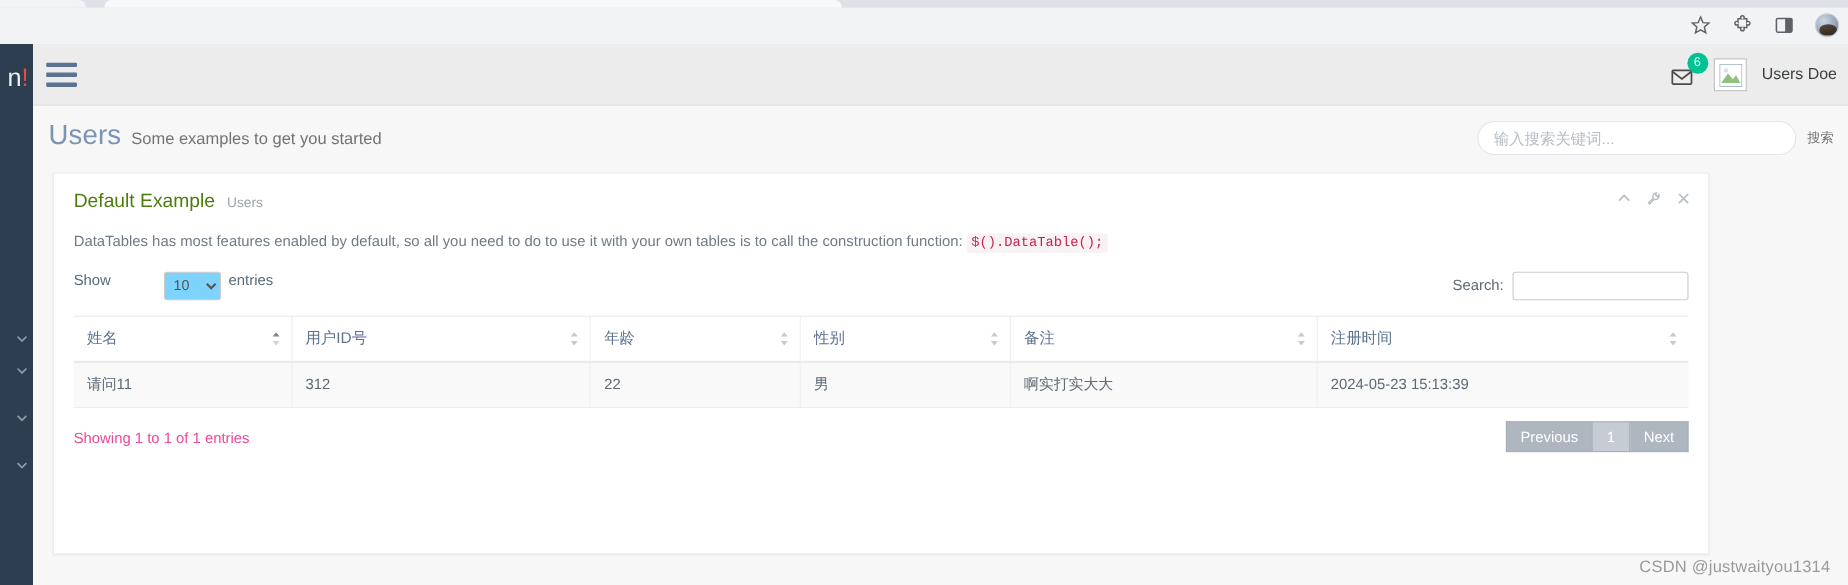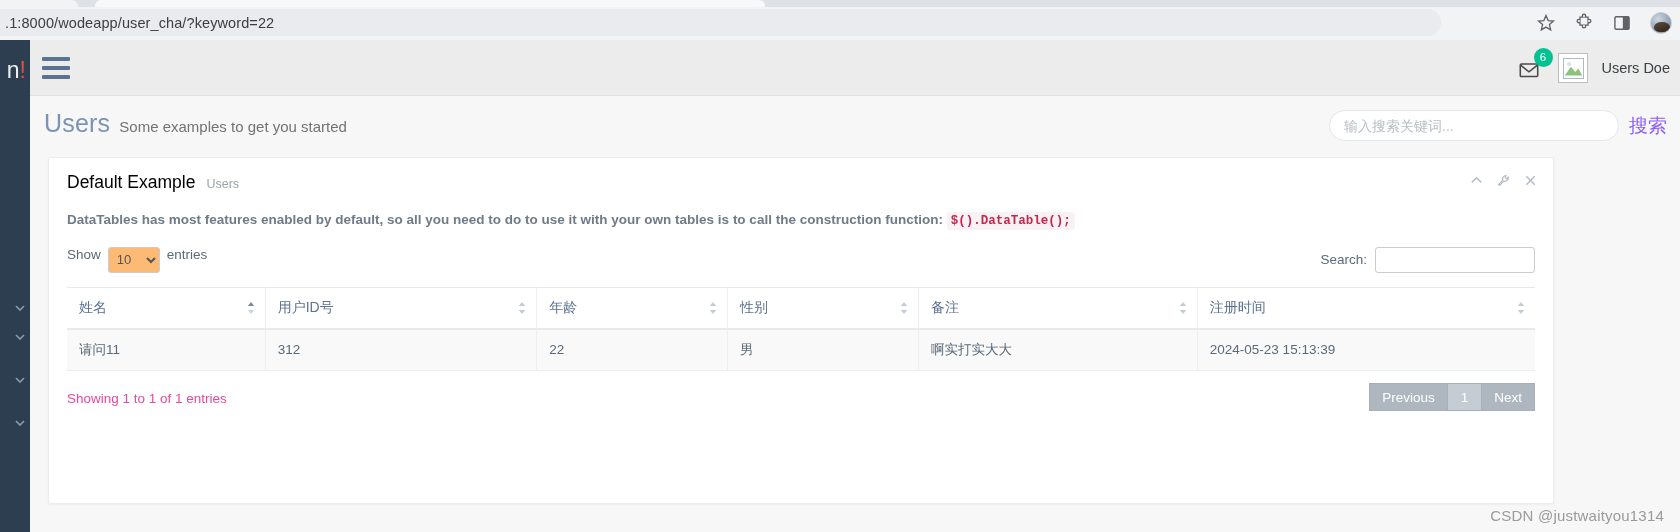--- a/index.html
+++ b/index.html
@@ -115,57 +115,58 @@
     position: absolute; right: 13px; top: 13px;
     display: flex; align-items: center; gap: 10px;
   }
   .search-input {
     width: 290px; height: 31px; border: 1px solid #e3e6ea; border-radius: 16px;
     padding: 0 14px; font-size: 14px; color: #555; outline: none; background: #fff;
   }
   .search-input::placeholder { color: #b8bec4; }
   .search-btn {
     background: none; border: none; padding: 0;
-    font-size: 19px; color: #8b5cf6; cursor: pointer;
+    font-size: 12px; color: #737373; cursor: pointer;
     font-family: "Liberation Sans", sans-serif; white-space: nowrap;
   }
 
   
   .card {
     position: absolute; top: 117px; left: 48px; width: 1506px; height: 347px;
     background: #fff; border: 1px solid #ededed; border-radius: 2px;
     box-shadow: 0 1px 2px rgba(0,0,0,0.04);
   }
   .card-head { position: relative; height: 48px; padding: 0 18px; }
   .card-title-wrap { position: absolute; left: 18px; top: 14px; display: flex; align-items: baseline; gap: 11px; }
-  .card-title { font-size: 17.5px; color: #000000; font-weight: 400; }
+  .card-title { font-size: 17.5px; color: #4d7c0f; font-weight: 400; }
   .card-sub { font-size: 12.5px; color: #9aa3ab; }
   .card-tools {
     position: absolute; right: 16px; top: 16px;
     display: flex; align-items: center; gap: 14px; color: #b4bcc4;
   }
   .card-tools svg { width: 13px; height: 13px; display: block; }
 
   .card-body { padding: 0 18px 0 18px; }
   .intro {
-    font-size: 13.5px; color: #6f7b87; line-height: 1.5; margin: 4px 0 16px 0; font-weight: bold;
+    font-size: 13.5px; color: #6f7b87; line-height: 1.5; margin: 4px 0 16px 0;
   }
   .code {
     font-family: "Liberation Mono", monospace; font-size: 12.5px;
     color: #c7254e; background: #f9f2f4; padding: 2px 4px; border-radius: 3px;
     white-space: nowrap;
   }
 
   .dt-controls { position: relative; height: 34px; margin-bottom: 6px; }
   .dt-length { position: absolute; left: 0; top: 0; display: flex; align-items: flex-start; gap: 7px;
                font-size: 13.5px; color: #5b6a78; }
   .dt-length select {
     height: 26px; border: 1px solid #ccc; border-radius: 3px; padding: 2px 4px;
-    font-size: 13px; color: #555; background: #fdba74;
+    font-size: 13px; color: #555; background: #7dd3fc;
     font-family: "Liberation Sans", sans-serif;
+    margin-left: 41px;
   }
   .dt-filter { position: absolute; right: 0; top: 0; display: flex; align-items: center; gap: 8px;
                font-size: 13.5px; color: #5b6a78; }
   .dt-filter input {
     width: 160px; height: 26px; border: 1px solid #ccc; border-radius: 3px;
     padding: 0 6px; font-size: 13px; outline: none;
   }
 
   table.dt { width: 100%; border-collapse: collapse; table-layout: fixed; }
   table.dt th {
@@ -209,23 +210,20 @@
 <body>
 
 <div class="page">
 
   <div class="browser-chrome">
     <div class="tabstrip">
       <div class="tab-left-stub"></div>
       <div class="tab-active"></div>
     </div>
 
-    <div class="omnibox">
-      <span class="omnibox-url">.1:8000/wodeapp/user_cha/?keyword=22</span>
-    </div>
 
     <div class="chrome-icons">
       <span>
         <svg class="chrome-icon" viewBox="0 0 24 24" fill="none" stroke="currentColor" stroke-width="1.6">
           <polygon points="12,3 14.6,9.1 21,9.6 16.1,13.9 17.6,20.2 12,16.9 6.4,20.2 7.9,13.9 3,9.6 9.4,9.1"></polygon>
         </svg>
       </span>
       <span>
         <svg class="chrome-icon" viewBox="0 0 24 24" fill="none" stroke="currentColor" stroke-width="1.6">
           <path d="M10 3.5a2 2 0 0 1 4 0c0 .6-.2 1-.5 1.4h3.3v3.3c.4-.3.8-.5 1.4-.5a2 2 0 0 1 0 4c-.6 0-1-.2-1.4-.5v3.3h-3.3c.3.4.5.8.5 1.4a2 2 0 0 1-4 0c0-.6.2-1 .5-1.4H7.2v-3.3c-.4.3-.8.5-1.4.5a2 2 0 0 1 0-4c.6 0 1 .2 1.4.5V4.9h3.3c-.3-.4-.5-.8-.5-1.4z"></path>

